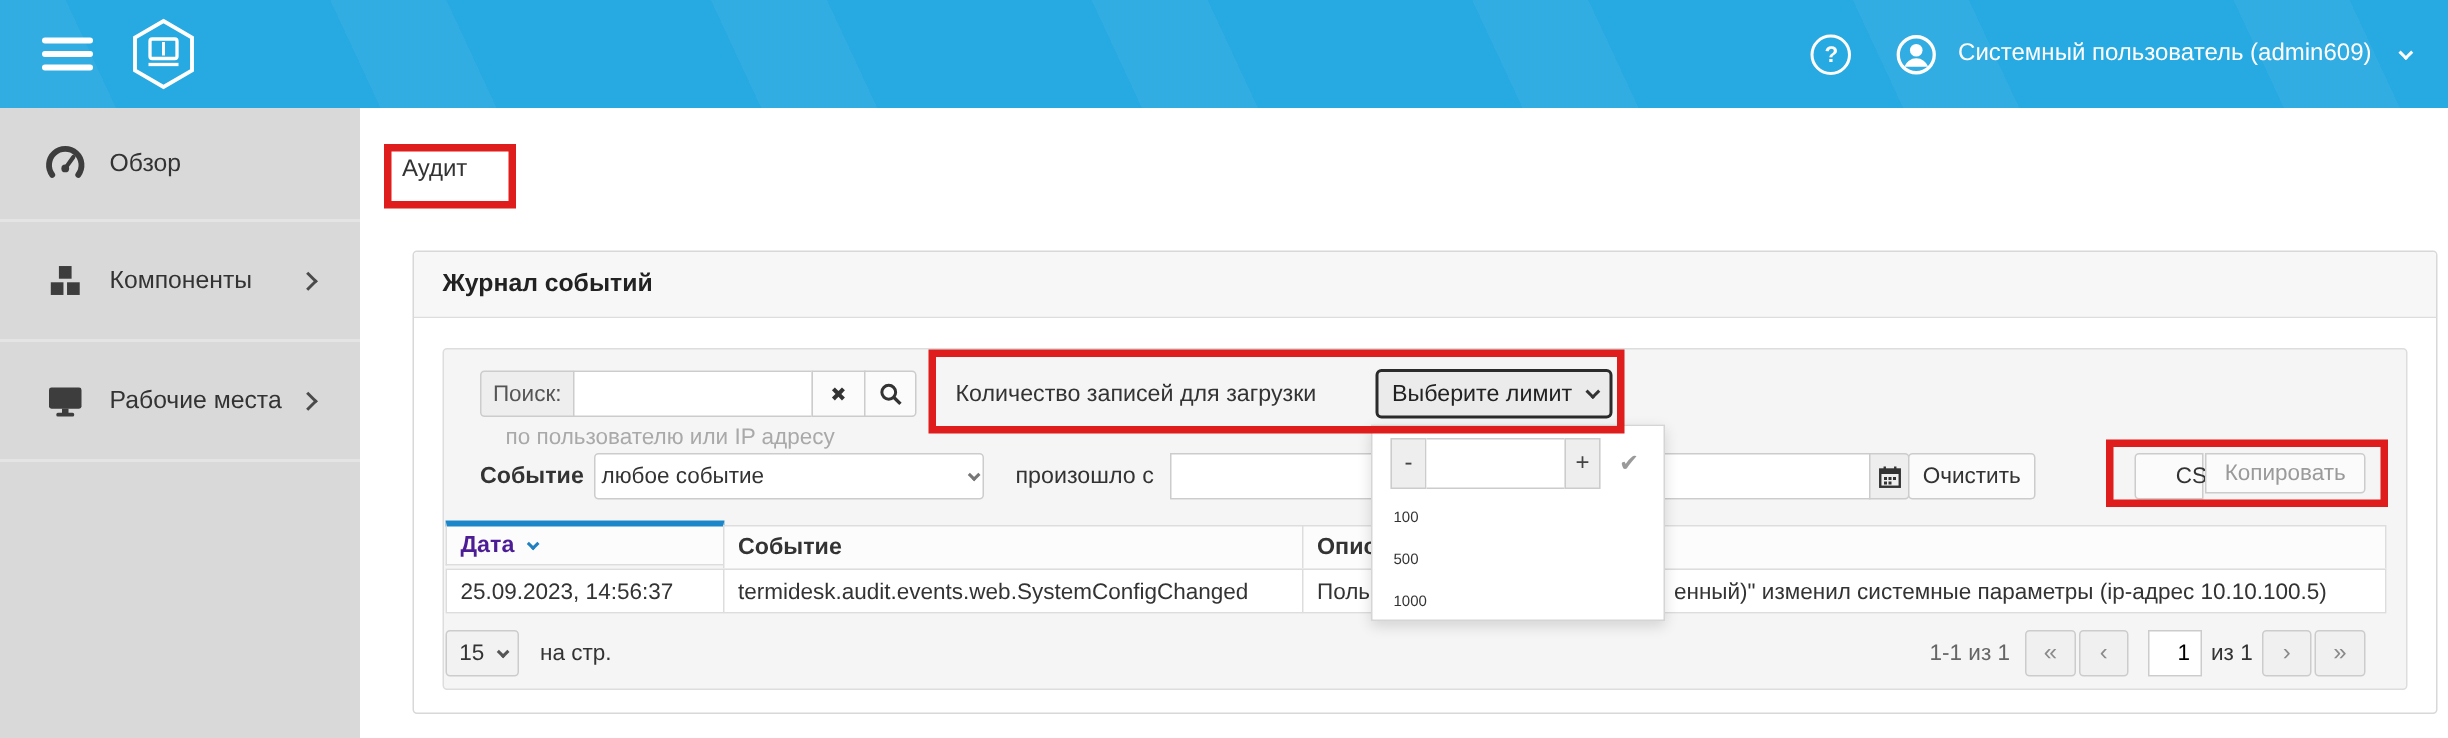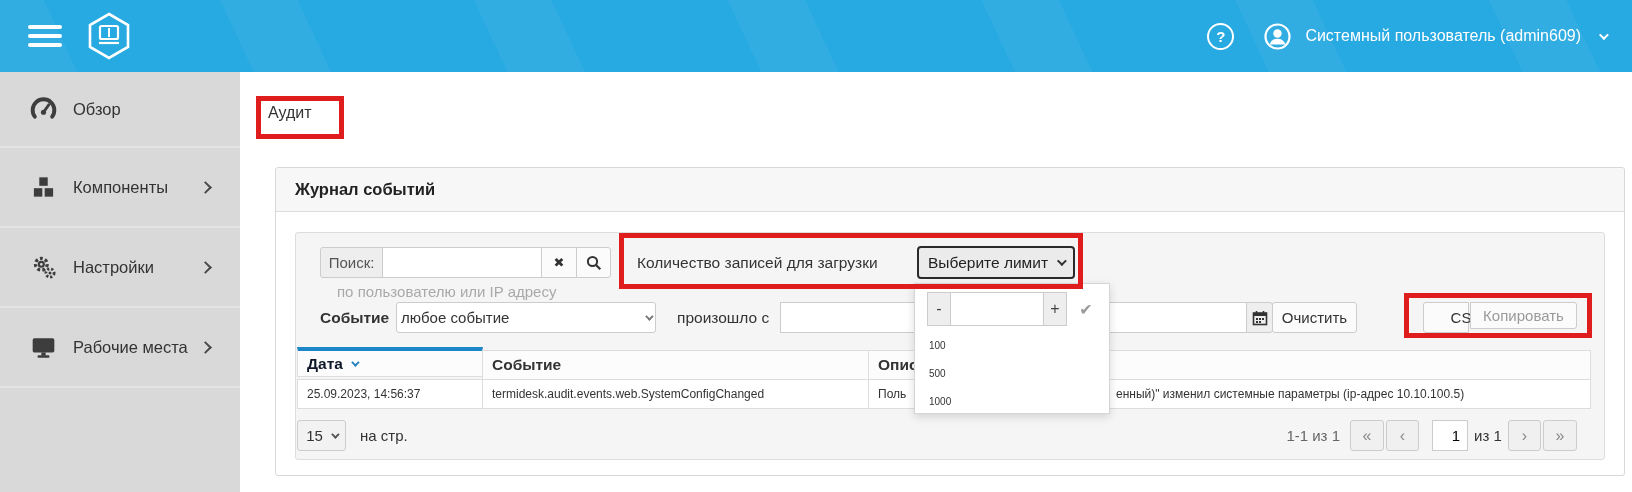--- a/index.html
+++ b/index.html
@@ -75,23 +75,23 @@
   .occurred-label { left:677px; top:302px; height:31px; display:flex; align-items:center; font-size:15.5px; }
   .date-input { left:780px; top:302px; width:467px; height:31px; border:1px solid #ccc; background:#fff;
                 font-size:15px; padding:0 8px; outline:none; }
   .btn-cal { left:1246px; top:302px; width:27px; height:31px; background:#eee; border-radius:0 3px 3px 0; }
   .btn-reset { left:1272px; top:302px; width:85px; height:31px; }
   .btn-csv { left:1423px; top:302px; width:46px; height:31px; border-radius:3px 0 0 3px;padding-left:40px; }
   .btn-copy { left:1470px; top:302px; width:107px; height:27px; color:#9a9a9a; border-radius:0 3px 3px 0; }
 
   
   .tbl-cell { position:absolute; height:30px; border:1px solid #ddd; background:#fff;
-              display:flex; align-items:center; padding:0 9px; font-size:12px; }
+              display:flex; align-items:center; padding:0 9px; font-size:15px; }
   .th { background:#fcfcfc; font-weight:bold; color:#333; font-size:15.5px; }
-  .th-date { left:297px; top:347px; width:186px; border-top:4px solid #1b86c8; color:#0f172a;
+  .th-date { left:297px; top:347px; width:186px; border-top:4px solid #1b86c8; color:#4c1d95;
              font-weight:bold; gap:8px; cursor:pointer; }
   .th-date .chev { border-color:#2180c0; width:6px; height:6px; }
   .th-event { left:482px; top:350px; width:387px; }
   .th-desc { left:868px; top:350px; width:723px; }
   .td-date { left:297px; top:379px; width:186px; }
   .td-event { left:482px; top:379px; width:387px; }
   .td-desc { left:868px; top:379px; width:723px; }
   .td-desc .frag-end { position:absolute; left:247px; white-space:nowrap; }
 
   
@@ -170,30 +170,20 @@
     </svg>
     <span class="lbl">Обзор</span>
   </div>
   <div class="side-item it2">
     <svg width="27" height="26" viewBox="0 0 24 24">
       <rect x="7.5" y="2.5" width="9" height="9" fill="#3d3d3d" stroke="#d9d9d9" stroke-width="1.2"></rect>
       <rect x="2.5" y="12.5" width="9" height="9" fill="#3d3d3d" stroke="#d9d9d9" stroke-width="1.2"></rect>
       <rect x="12.5" y="12.5" width="9" height="9" fill="#3d3d3d" stroke="#d9d9d9" stroke-width="1.2"></rect>
     </svg>
     <span class="lbl">Компоненты</span>
-    <span class="chev chev-right"></span>
-  </div>
-  <div class="side-item it3">
-    <svg width="27" height="26" viewBox="0 0 24 24">
-      <circle cx="10" cy="9.5" r="5.4" fill="none" stroke="#3d3d3d" stroke-width="3" stroke-dasharray="2.6 2.1"></circle>
-      <circle cx="10" cy="9.5" r="2.3" fill="none" stroke="#3d3d3d" stroke-width="2"></circle>
-      <circle cx="18" cy="17.5" r="3.8" fill="none" stroke="#3d3d3d" stroke-width="2.6" stroke-dasharray="2 1.7"></circle>
-      <circle cx="18" cy="17.5" r="1.4" fill="#3d3d3d"></circle>
-    </svg>
-    <span class="lbl">Настройки</span>
     <span class="chev chev-right"></span>
   </div>
   <div class="side-item it4">
     <svg width="27" height="26" viewBox="0 0 24 24">
       <rect x="2" y="4" width="20" height="13" rx="1.5" fill="#3d3d3d"></rect>
       <rect x="10" y="17" width="4" height="3" fill="#3d3d3d"></rect>
       <rect x="6.5" y="19.5" width="11" height="2.4" rx="1" fill="#3d3d3d"></rect>
     </svg>
     <span class="lbl">Рабочие места</span>
     <span class="chev chev-right"></span>

